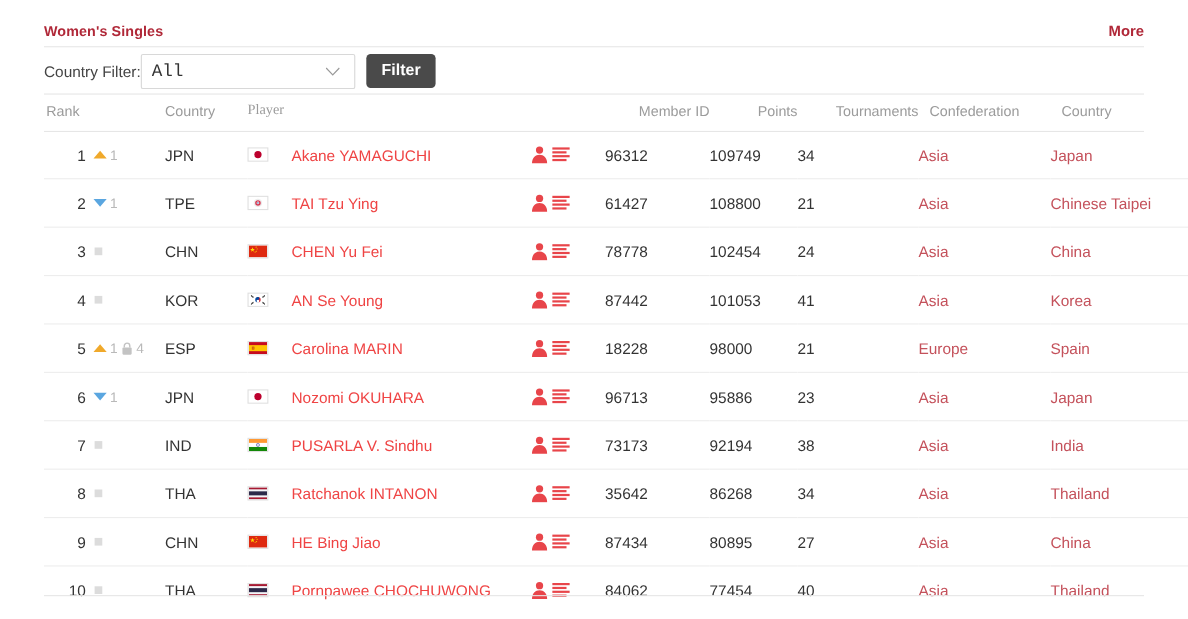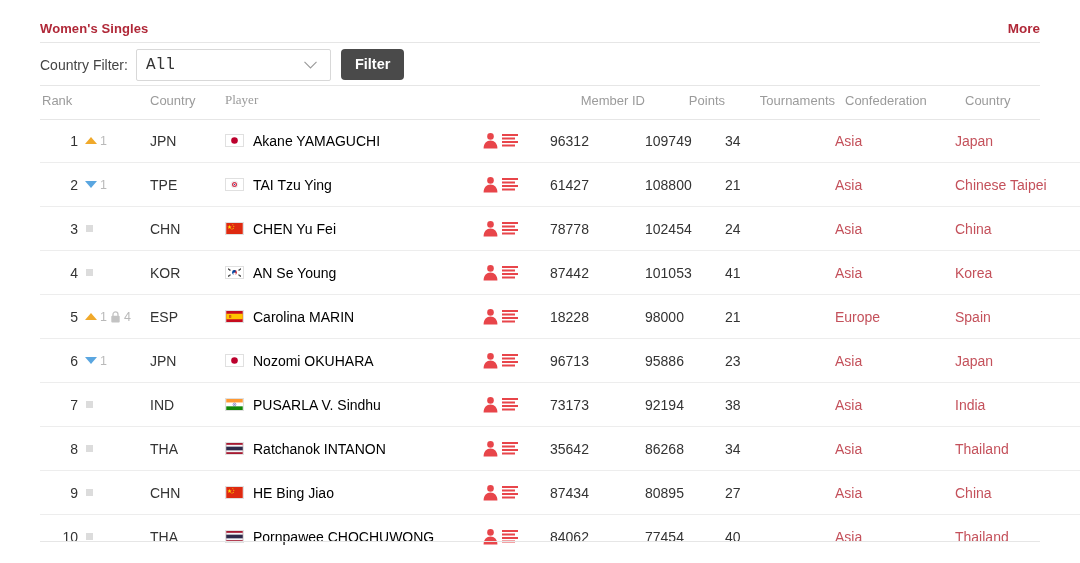--- a/index.html
+++ b/index.html
@@ -54,21 +54,20 @@
   .filter-row {
     position: absolute;
     left: 40px; top: 44px;
     width: 1000px; height: 41px;
     display: flex;
     align-items: center;
   }
   .filter-label {
     font-size: 14px;
     color: #444;
-    margin-right: 8px;
   }
   .select-wrap {
     position: relative;
     width: 195px;
     height: 32px;
   }
   .country-select {
     width: 195px;
     height: 32px;
     border: 1px solid #d8d8d8;
@@ -210,24 +209,25 @@
     width: 19px; height: 13px;
     flex: 0 0 19px;
     border: 1px solid #e0e0e0;
     position: relative;
     overflow: hidden;
     background: #fff;
   }
   .flag svg { display: block; width: 100%; height: 100%; }
   .player-name {
     font-size: 14px;
-    color: #000000;
+    color: #ef4444;
     text-decoration: none;
     cursor: pointer;
     white-space: nowrap;
+    margin-left: 12px;
   }
 
   
   .icon-cell { display: flex; align-items: center; gap: 3px; padding-left: 12px; }
   .ic { cursor: pointer; display: block; }
 
   
   .num { text-align: left; padding-right: 0px; font-size: 14px; color: #333; }
   .num-mid   { padding-right: 0px; }
   .num-pts   { padding-right: 0px; }

